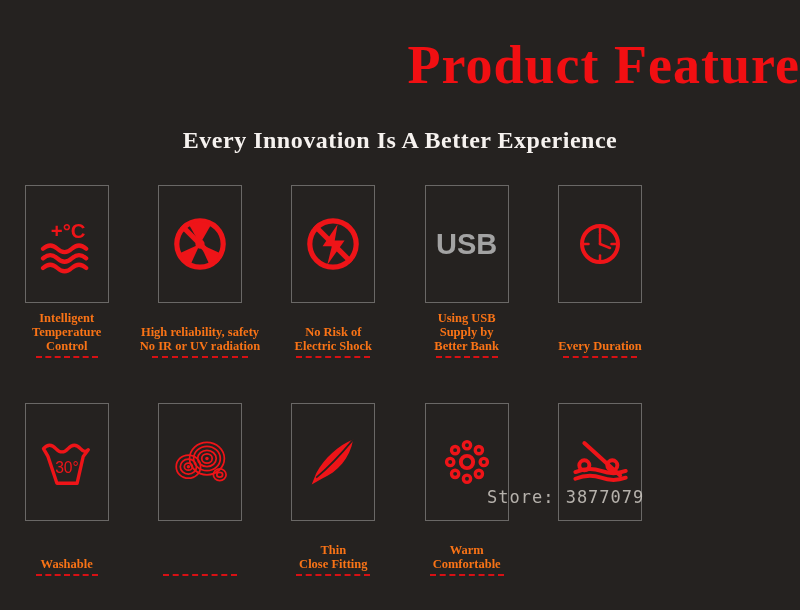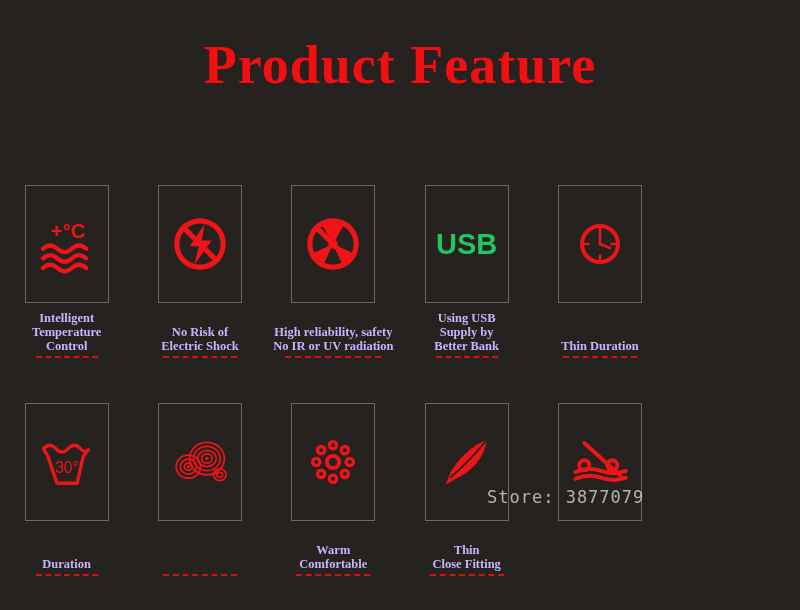--- a/index.html
+++ b/index.html
@@ -15,21 +15,21 @@
     overflow: hidden;
     font-family: "Liberation Serif", "DejaVu Serif", serif;
   }
 
   
   .title {
     position: absolute;
     top: 38px;
     left: 0;
     width: 800px;
-    text-align: center;
+    text-align: right;
     color: #f10f12;
     font-family: "Liberation Serif", "DejaVu Serif", serif;
     font-weight: bold;
     font-size: 54px;
     letter-spacing: 1px;
     line-height: 1;
   }
   .subtitle {
     position: absolute;
     top: 128px;
@@ -70,39 +70,39 @@
     border: 1px solid #6a6866;
     box-sizing: border-box;
     display: flex;
     align-items: center;
     justify-content: center;
     background: transparent;
   }
   .card svg { display: block; }
 
   .usb-text {
-    color: #22c55e;
+    color: #a3a3a3;
     font-family: "Liberation Sans", "DejaVu Sans", sans-serif;
     font-weight: bold;
     font-size: 29px;
     letter-spacing: 0px;
     line-height: 1;
   }
 
   .label-wrap {
     position: absolute;
     left: 0;
     width: 100%;
     bottom: 22px;
     display: flex;
     flex-direction: column;
     align-items: center;
   }
   .label {
-    color: #c4b5fd;
+    color: #f97316;
     font-family: "Liberation Serif", "DejaVu Serif", serif;
     font-weight: bold;
     font-size: 12.5px;
     line-height: 1.12;
     text-align: center;
     white-space: pre-line;
     padding: 0 2px;
   }
   .underline {
     margin-top: 3px;
@@ -126,56 +126,41 @@
     opacity: 0.85;
     white-space: nowrap;
   }
 </style>
 </head>
 <body>
 
 <div id="page">
 
   <div class="title">Product Feature</div>
+  <div class="subtitle">Every Innovation Is A Better Experience</div>
 
   <div class="grid row-1" id="row1">
       <div class="cell">
         <div class="card">
           <span>
             <svg width="60" height="60" viewBox="0 0 100 100" xmlns="http://www.w3.org/2000/svg">
               <text x="52" y="40" font-family="Liberation Sans, sans-serif" font-size="34" font-weight="bold" fill="#ee1418" text-anchor="middle">+°C</text>
               <g fill="none" stroke="#ee1418" stroke-width="7" stroke-linecap="round">
                 <path d="M10 58 q12 -11 24 0 q12 11 24 0 q12 -11 24 0"></path>
                 <path d="M10 74 q12 -11 24 0 q12 11 24 0 q12 -11 24 0"></path>
                 <path d="M10 90 q12 -11 24 0 q12 11 24 0 q12 -11 24 0"></path>
               </g>
             </svg>
           </span>
         </div>
         <div class="label-wrap">
           <div class="label">Intelligent
 Temperature
 Control</div>
           <div class="underline w-narrow"></div>
-        </div>
-      </div>
-      <div class="cell">
-        <div class="card">
-          <span>
-            <svg width="58" height="58" viewBox="0 0 100 100" xmlns="http://www.w3.org/2000/svg">
-              <circle cx="50" cy="50" r="40" fill="none" stroke="#ee1418" stroke-width="9"></circle>
-              <path d="M58 16 L32 54 L48 54 L40 86 L70 44 L53 44 Z" fill="#ee1418"></path>
-              <line x1="19" y1="19" x2="81" y2="81" stroke="#ee1418" stroke-width="9"></line>
-            </svg>
-          </span>
-        </div>
-        <div class="label-wrap">
-          <div class="label">No Risk of
-Electric Shock</div>
-          <div class="underline w-med"></div>
         </div>
       </div>
       <div class="cell">
         <div class="card">
           <span>
             <svg width="58" height="58" viewBox="0 0 100 100" xmlns="http://www.w3.org/2000/svg">
               <circle cx="50" cy="50" r="40" fill="none" stroke="#ee1418" stroke-width="9"></circle>
               <g fill="#ee1418">
                 <path d="M50 50 L31 17 A38 38 0 0 1 69 17 Z"></path>
                 <path d="M50 50 L85 66 A38 38 0 0 1 66 85 Z"></path>
@@ -183,20 +168,36 @@
                 <circle cx="50" cy="50" r="8"></circle>
               </g>
               <line x1="19" y1="19" x2="81" y2="81" stroke="#ee1418" stroke-width="9"></line>
             </svg>
           </span>
         </div>
         <div class="label-wrap">
           <div class="label">High reliability, safety
 No IR or UV radiation</div>
           <div class="underline w-wide"></div>
+        </div>
+      </div>
+      <div class="cell">
+        <div class="card">
+          <span>
+            <svg width="58" height="58" viewBox="0 0 100 100" xmlns="http://www.w3.org/2000/svg">
+              <circle cx="50" cy="50" r="40" fill="none" stroke="#ee1418" stroke-width="9"></circle>
+              <path d="M58 16 L32 54 L48 54 L40 86 L70 44 L53 44 Z" fill="#ee1418"></path>
+              <line x1="19" y1="19" x2="81" y2="81" stroke="#ee1418" stroke-width="9"></line>
+            </svg>
+          </span>
+        </div>
+        <div class="label-wrap">
+          <div class="label">No Risk of
+Electric Shock</div>
+          <div class="underline w-med"></div>
         </div>
       </div>
       <div class="cell">
         <div class="card">
           <span class="usb-text">USB</span>
         </div>
         <div class="label-wrap">
           <div class="label">Using USB
 Supply by
 Better Bank</div>
@@ -213,37 +214,37 @@
                 <line x1="50" y1="73" x2="50" y2="82"></line>
                 <line x1="18" y1="50" x2="27" y2="50"></line>
                 <line x1="73" y1="50" x2="82" y2="50"></line>
                 <line x1="50" y1="50" x2="50" y2="30"></line>
                 <line x1="50" y1="50" x2="70" y2="58"></line>
               </g>
             </svg>
           </span>
         </div>
         <div class="label-wrap">
-          <div class="label">Thin Duration</div>
+          <div class="label">Every Duration</div>
           <div class="underline w-med"></div>
         </div>
       </div>
     </div>
   <div class="grid row-2" id="row2">
       <div class="cell">
         <div class="card">
           <span>
             <svg width="58" height="56" viewBox="0 0 100 100" xmlns="http://www.w3.org/2000/svg">
               <path d="M8 26 q11 -12 22 0 q11 12 22 0 q11 -12 22 0 q8 9 14 2 L79 40 L68 88 L32 88 L16 40 Z" fill="none" stroke="#ee1418" stroke-width="6" stroke-linejoin="round"></path>
               <text x="50" y="70" font-family="Liberation Sans, sans-serif" font-size="28" fill="#ee1418" text-anchor="middle">30°</text>
             </svg>
           </span>
         </div>
         <div class="label-wrap">
-          <div class="label">Duration</div>
+          <div class="label">Washable</div>
           <div class="underline w-narrow"></div>
         </div>
       </div>
       <div class="cell">
         <div class="card">
           <span>
             <svg width="62" height="58" viewBox="0 0 100 100" xmlns="http://www.w3.org/2000/svg">
               <g fill="none" stroke="#ee1418" stroke-width="3">
                 <ellipse cx="62" cy="44" rx="30" ry="28"></ellipse>
                 <ellipse cx="62" cy="44" rx="23" ry="21"></ellipse>
@@ -261,20 +262,35 @@
           </span>
         </div>
         <div class="label-wrap">
           <div class="underline w-med"></div>
         </div>
       </div>
       <div class="cell">
         <div class="card">
           <span>
             <svg width="56" height="56" viewBox="0 0 100 100" xmlns="http://www.w3.org/2000/svg">
+              <path d="M86 10 C60 20 34 44 20 70 L12 90 L30 80 C58 68 80 44 86 10 Z" fill="#ee1418"></path>
+              <path d="M86 10 C66 34 44 58 20 78" fill="none" stroke="#252220" stroke-width="3"></path>
+            </svg>
+          </span>
+        </div>
+        <div class="label-wrap">
+          <div class="label">Thin
+Close Fitting</div>
+          <div class="underline w-med"></div>
+        </div>
+      </div>
+      <div class="cell">
+        <div class="card">
+          <span>
+            <svg width="56" height="56" viewBox="0 0 100 100" xmlns="http://www.w3.org/2000/svg">
               <circle cx="50" cy="50" r="11" fill="none" stroke="#ee1418" stroke-width="7"></circle>
               <circle cx="50.0" cy="20.0" r="6.5" fill="none" stroke="#ee1418" stroke-width="6"></circle>
               <circle cx="71.2" cy="28.8" r="6.5" fill="none" stroke="#ee1418" stroke-width="6"></circle>
               <circle cx="80.0" cy="50.0" r="6.5" fill="none" stroke="#ee1418" stroke-width="6"></circle>
               <circle cx="71.2" cy="71.2" r="6.5" fill="none" stroke="#ee1418" stroke-width="6"></circle>
               <circle cx="50.0" cy="80.0" r="6.5" fill="none" stroke="#ee1418" stroke-width="6"></circle>
               <circle cx="28.8" cy="71.2" r="6.5" fill="none" stroke="#ee1418" stroke-width="6"></circle>
               <circle cx="20.0" cy="50.0" r="6.5" fill="none" stroke="#ee1418" stroke-width="6"></circle>
               <circle cx="28.8" cy="28.8" r="6.5" fill="none" stroke="#ee1418" stroke-width="6"></circle>
             </svg>
@@ -282,35 +298,20 @@
         </div>
         <div class="label-wrap">
           <div class="label">Warm
 Comfortable</div>
           <div class="underline w-med"></div>
         </div>
       </div>
       <div class="cell">
         <div class="card">
           <span>
-            <svg width="56" height="56" viewBox="0 0 100 100" xmlns="http://www.w3.org/2000/svg">
-              <path d="M86 10 C60 20 34 44 20 70 L12 90 L30 80 C58 68 80 44 86 10 Z" fill="#ee1418"></path>
-              <path d="M86 10 C66 34 44 58 20 78" fill="none" stroke="#252220" stroke-width="3"></path>
-            </svg>
-          </span>
-        </div>
-        <div class="label-wrap">
-          <div class="label">Thin
-Close Fitting</div>
-          <div class="underline w-med"></div>
-        </div>
-      </div>
-      <div class="cell">
-        <div class="card">
-          <span>
             <svg width="58" height="56" viewBox="0 0 100 100" xmlns="http://www.w3.org/2000/svg">
               <g fill="none" stroke="#ee1418" stroke-width="7" stroke-linecap="round">
                 <line x1="22" y1="16" x2="86" y2="74"></line>
                 <circle cx="22" cy="56" r="9"></circle>
                 <circle cx="72" cy="56" r="9"></circle>
                 <path d="M6 68 q24 -10 46 -2 q22 8 44 0"></path>
                 <path d="M6 80 q24 -10 46 -2 q22 8 44 0"></path>
               </g>
             </svg>
           </span>

